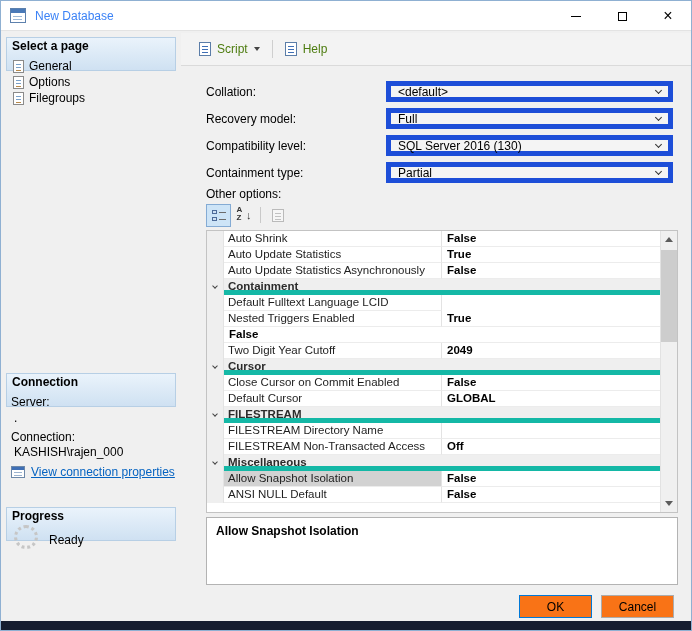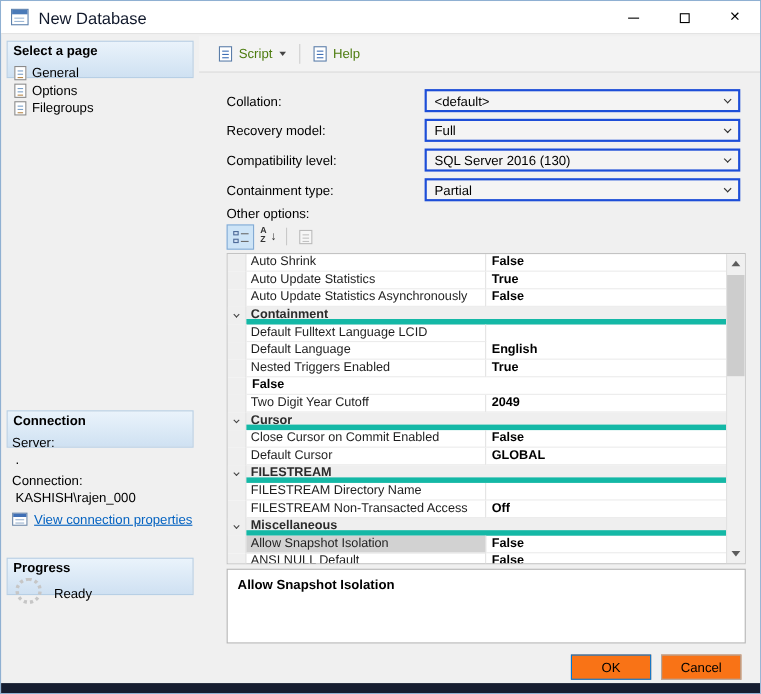--- a/index.html
+++ b/index.html
@@ -4,21 +4,21 @@
 <style>
   *{margin:0;padding:0;box-sizing:border-box;}
   body{margin:0;background:#ffffff;font-family:"Liberation Sans","DejaVu Sans",sans-serif;}
   .window{position:relative;width:692px;height:631px;background:#f0f0f0;border:1px solid #8fb0d2;overflow:hidden;}
 
   
   .titlebar{position:absolute;left:0;top:0;width:100%;height:30px;background:#fff;border-bottom:1px solid #e3e3e3;}
   .app-icon{position:absolute;left:9px;top:7px;width:16px;height:15px;border:1px solid #5d81ad;background:#fff;}
   .app-icon::before{content:'';position:absolute;left:0;top:0;right:0;height:4px;background:#4a7ab8;}
   .app-icon::after{content:'';position:absolute;left:2px;top:7px;width:9px;height:1px;background:#9db8d6;box-shadow:0 3px 0 #9db8d6;}
-  .title{position:absolute;left:34px;top:8px;font-size:15px;color:#0f172a;}
+  .title{position:absolute;left:34px;top:8px;font-size:12px;color:#3b82f6;}
   .caption-buttons{position:absolute;right:0;top:0;height:30px;display:flex;}
   .cap-btn{width:46px;height:30px;display:flex;align-items:center;justify-content:center;cursor:default;}
   .min-glyph{display:block;width:10px;height:1px;background:#000;}
   .max-glyph{display:block;width:9px;height:9px;border:1px solid #000;}
   .close-glyph{font-size:16px;line-height:1;color:#000;}
 
   
   .section-header{position:absolute;left:5px;width:170px;height:34px;background:linear-gradient(#eaf3fb,#cfe1f2);border:1px solid #b7cfe5;font-size:12px;font-weight:bold;color:#000;padding:1px 5px;}
   .page-item{position:absolute;left:12px;height:16px;display:flex;align-items:center;gap:5px;font-size:12px;color:#000;cursor:default;}
   .doc-icon{display:inline-block;width:11px;height:13px;background:#fff;border:1px solid #8a8a8a;position:relative;flex:none;}
@@ -34,21 +34,21 @@
   
   .toolbar{position:absolute;left:180px;top:32px;width:511px;height:33px;background:#f3f3f3;border-bottom:1px solid #dadada;display:flex;align-items:center;padding-left:10px;}
   .tb-btn{display:flex;align-items:center;gap:6px;font-size:12px;color:#4d7c0f;padding:4px 8px;cursor:default;}
   .tb-sep{width:1px;height:18px;background:#cfcfcf;margin:0 4px;}
   .icon-doc{display:inline-block;width:12px;height:14px;background:#fff;border:1px solid #5b7da8;position:relative;flex:none;}
   .icon-doc::before{content:'';position:absolute;left:2px;top:3px;width:6px;height:1px;background:#3f6fb5;box-shadow:0 3px 0 #3f6fb5,0 6px 0 #3f6fb5;}
   .tri-down-s{width:0;height:0;border-left:3px solid transparent;border-right:3px solid transparent;border-top:4px solid #444;}
 
   
   .form-label{position:absolute;left:205px;font-size:12px;color:#000;white-space:nowrap;}
-  .combo{position:absolute;left:385px;width:287px;height:21px;background:#f4f4f4;border:2px solid #1d4ed8;display:flex;align-items:center;justify-content:space-between;padding:0 7px;font-size:12px;color:#000;cursor:default;}
+  .combo{position:absolute;left:385px;width:287px;height:21px;background:#f4f4f4;border:5px solid #1d4ed8;display:flex;align-items:center;justify-content:space-between;padding:0 7px;font-size:12px;color:#000;cursor:default;}
   .combo-value{white-space:nowrap;overflow:hidden;}
   .chev{display:inline-block;width:5px;height:5px;border-right:1.4px solid #333;border-bottom:1.4px solid #333;transform:rotate(45deg);margin-top:-2px;flex:none;}
 
   
   .mini-toolbar{position:absolute;left:205px;top:202px;height:24px;display:flex;align-items:center;}
   .mtb-btn{width:25px;height:23px;display:flex;align-items:center;justify-content:center;border:1px solid transparent;cursor:default;}
   .mtb-btn.selected{background:#cde4f7;border-color:#84abd4;}
   .mtb-btn.disabled{opacity:.45;}
   .mtb-sep{width:1px;height:16px;background:#c9c9c9;margin:0 4px;}
   .icon-cat{position:relative;width:14px;height:13px;}
@@ -225,25 +225,20 @@
             <span class="chev"></span>
           </div>
           <div class="g-cat-name">Containment</div>
         </div>
         <div class="grid-row">
           <div class="g-gutter"></div>
           <div class="g-name">Default Fulltext Language LCID</div>
         </div>
         <div class="grid-row">
           <div class="g-gutter"></div>
-          <div class="g-name">Default Language</div>
-          <div class="g-value">English</div>
-        </div>
-        <div class="grid-row">
-          <div class="g-gutter"></div>
           <div class="g-name">Nested Triggers Enabled</div>
           <div class="g-value">True</div>
         </div>
         <div class="grid-row">
           <div class="g-gutter"></div>
           <div class="g-value">False</div>
         </div>
         <div class="grid-row">
           <div class="g-gutter"></div>
           <div class="g-name">Two Digit Year Cutoff</div>

